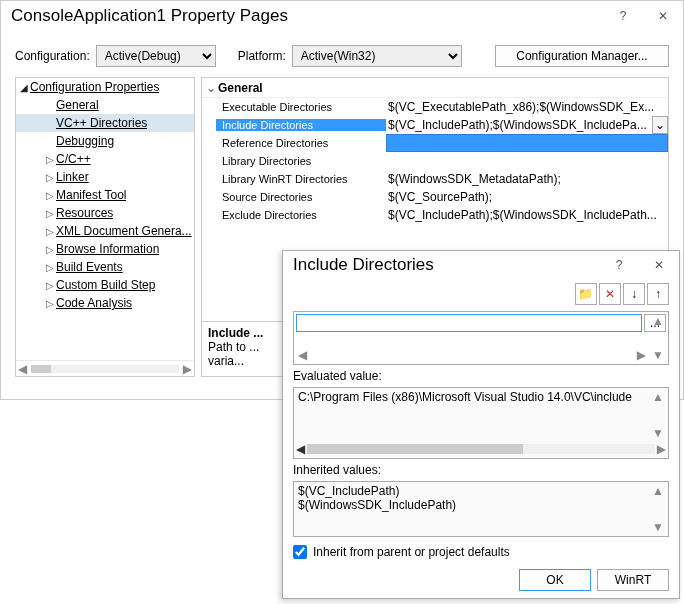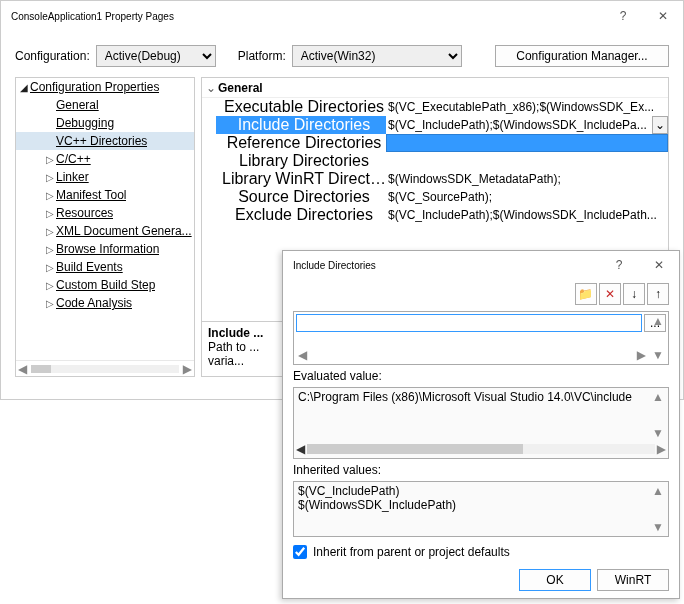--- a/index.html
+++ b/index.html
@@ -1,19 +1,19 @@
 <!DOCTYPE html>
 <html><head>
 <meta charset="utf-8">
 <style>
 * { box-sizing: border-box; margin: 0; padding: 0; font-family: "Segoe UI", Tahoma, sans-serif; font-size: 12px; }
 body { background: #fff; width: 684px; height: 604px; overflow: hidden; position: relative; }
 .dialog { width: 684px; height: 400px; border: 1px solid #ccc; background: #fff; }
 .titlebar { height: 30px; display: flex; align-items: center; padding: 0 0 0 10px; }
-.titlebar-title { flex: 1; font-size: 10px; }
+.titlebar-title { flex: 1; font-size: 17px; }
 .titlebar-btn { width: 40px; height: 30px; display: flex; align-items: center; justify-content: center; color: #555; }
 .config-row { display: flex; align-items: center; padding: 14px 14px 10px 14px; gap: 6px; }
 .config-row label { font-size: 12px; }
 .config-row select { height: 22px; font-size: 12px; padding: 0 4px; border: 1px solid #aaa; }
 .config-row button { height: 22px; font-size: 12px; padding: 0 8px; border: 1px solid #aaa; background: #fdfdfd; }
 .main { display: flex; padding: 0 14px 10px 14px; gap: 6px; height: 310px; }
 .tree { width: 180px; border: 1px solid #ccc; overflow: hidden; display:flex; flex-direction:column; }
 .tree-body { flex:1; overflow:hidden; }
 .tree-item { display: flex; align-items: center; height: 18px; padding-left: 4px; cursor: default; }
 .tree-item.level2 { padding-left: 30px; }
@@ -23,21 +23,21 @@
 .tree-label { font-size: 12px; white-space: nowrap; overflow: hidden; text-overflow: ellipsis; text-decoration: underline; }
 .tree-scroll { height:16px; border-top:1px solid #e8e8e8; display:flex; align-items:center; justify-content:space-between; padding:0 2px; color:#888; font-size:10px;}
 .tree-scroll .bar { flex:1; height:8px; margin:0 4px; background:#f0f0f0; position:relative;}
 .tree-scroll .thumb{ position:absolute; left:0; top:0; height:100%; width:20px; background:#ccc;}
 .detail { flex: 1; border: 1px solid #ccc; display: flex; flex-direction: column; overflow: hidden; }
 .detail-header { height: 20px; display: flex; align-items: center; padding-left: 2px; border-bottom: 1px solid #eee; }
 .detail-header .arrow { width: 14px; text-align: center; color:#606060;}
 .detail-header .label { font-weight: bold; font-size: 12px; }
 .prop-list { padding-left: 14px; }
 .prop-row { display: flex; height: 18px; align-items: center; }
-.prop-name { width: 170px; font-size: 16px; padding-left: 6px; white-space: nowrap; overflow: hidden; text-overflow: ellipsis; text-align: center; }
+.prop-name { width: 170px; font-size: 11px; padding-left: 6px; white-space: nowrap; overflow: hidden; text-overflow: ellipsis; }
 .prop-val { flex: 1; font-size: 12px; white-space: nowrap; overflow: hidden; text-overflow: ellipsis; padding-left:2px; }
 .prop-row.selected .prop-name { background: #3399ff; color: #fff; }
 .prop-row.selected { }
 .prop-row .editval { background: #3399ff; color:#fff; flex:1; padding-left:4px; height:100%; display:flex; align-items:center; border:1px solid #2a7fd4;}
 .prop-row .dropdown-btn { width:16px; height:18px; border:1px solid #aaa; background:#f3f3f3; display:flex; align-items:center; justify-content:center; font-size:9px;}
 .desc-panel { border-top: 1px solid #ccc; padding: 4px 6px; height: 55px; font-size:12px;}
 .desc-panel .d-title { font-weight: bold; white-space: nowrap; overflow: hidden; text-overflow: ellipsis; }
 .desc-panel .d-text { white-space: pre-line; }
 
 .subdialog { position: absolute; left: 282px; top: 250px; width: 398px; height: 349px; border: 1px solid #aaa; background: #fff; box-shadow: -2px 2px 6px rgba(0,0,0,0.2); display:flex; flex-direction:column;}
@@ -99,27 +99,27 @@
       <div class="tree-body">
         <div class="tree-item">
           <span class="tree-arrow open">◢</span>
           <span class="tree-label">Configuration Properties</span>
         </div>
         <div id="tree-items">
             <div class="tree-item level2">
               <span class="tree-arrow"></span>
               <span class="tree-label">General</span>
             </div>
-            <div class="tree-item level2">
-              <span class="tree-arrow"></span>
-              <span class="tree-label">Debugging</span>
-            </div>
             <div class="tree-item level2 selected">
               <span class="tree-arrow"></span>
               <span class="tree-label">VC++ Directories</span>
+            </div>
+            <div class="tree-item level2">
+              <span class="tree-arrow"></span>
+              <span class="tree-label">Debugging</span>
             </div>
             <div class="tree-item level2">
               <span class="tree-arrow">▷</span>
               <span class="tree-label">C/C++</span>
             </div>
             <div class="tree-item level2">
               <span class="tree-arrow">▷</span>
               <span class="tree-label">Linker</span>
             </div>
             <div class="tree-item level2">

